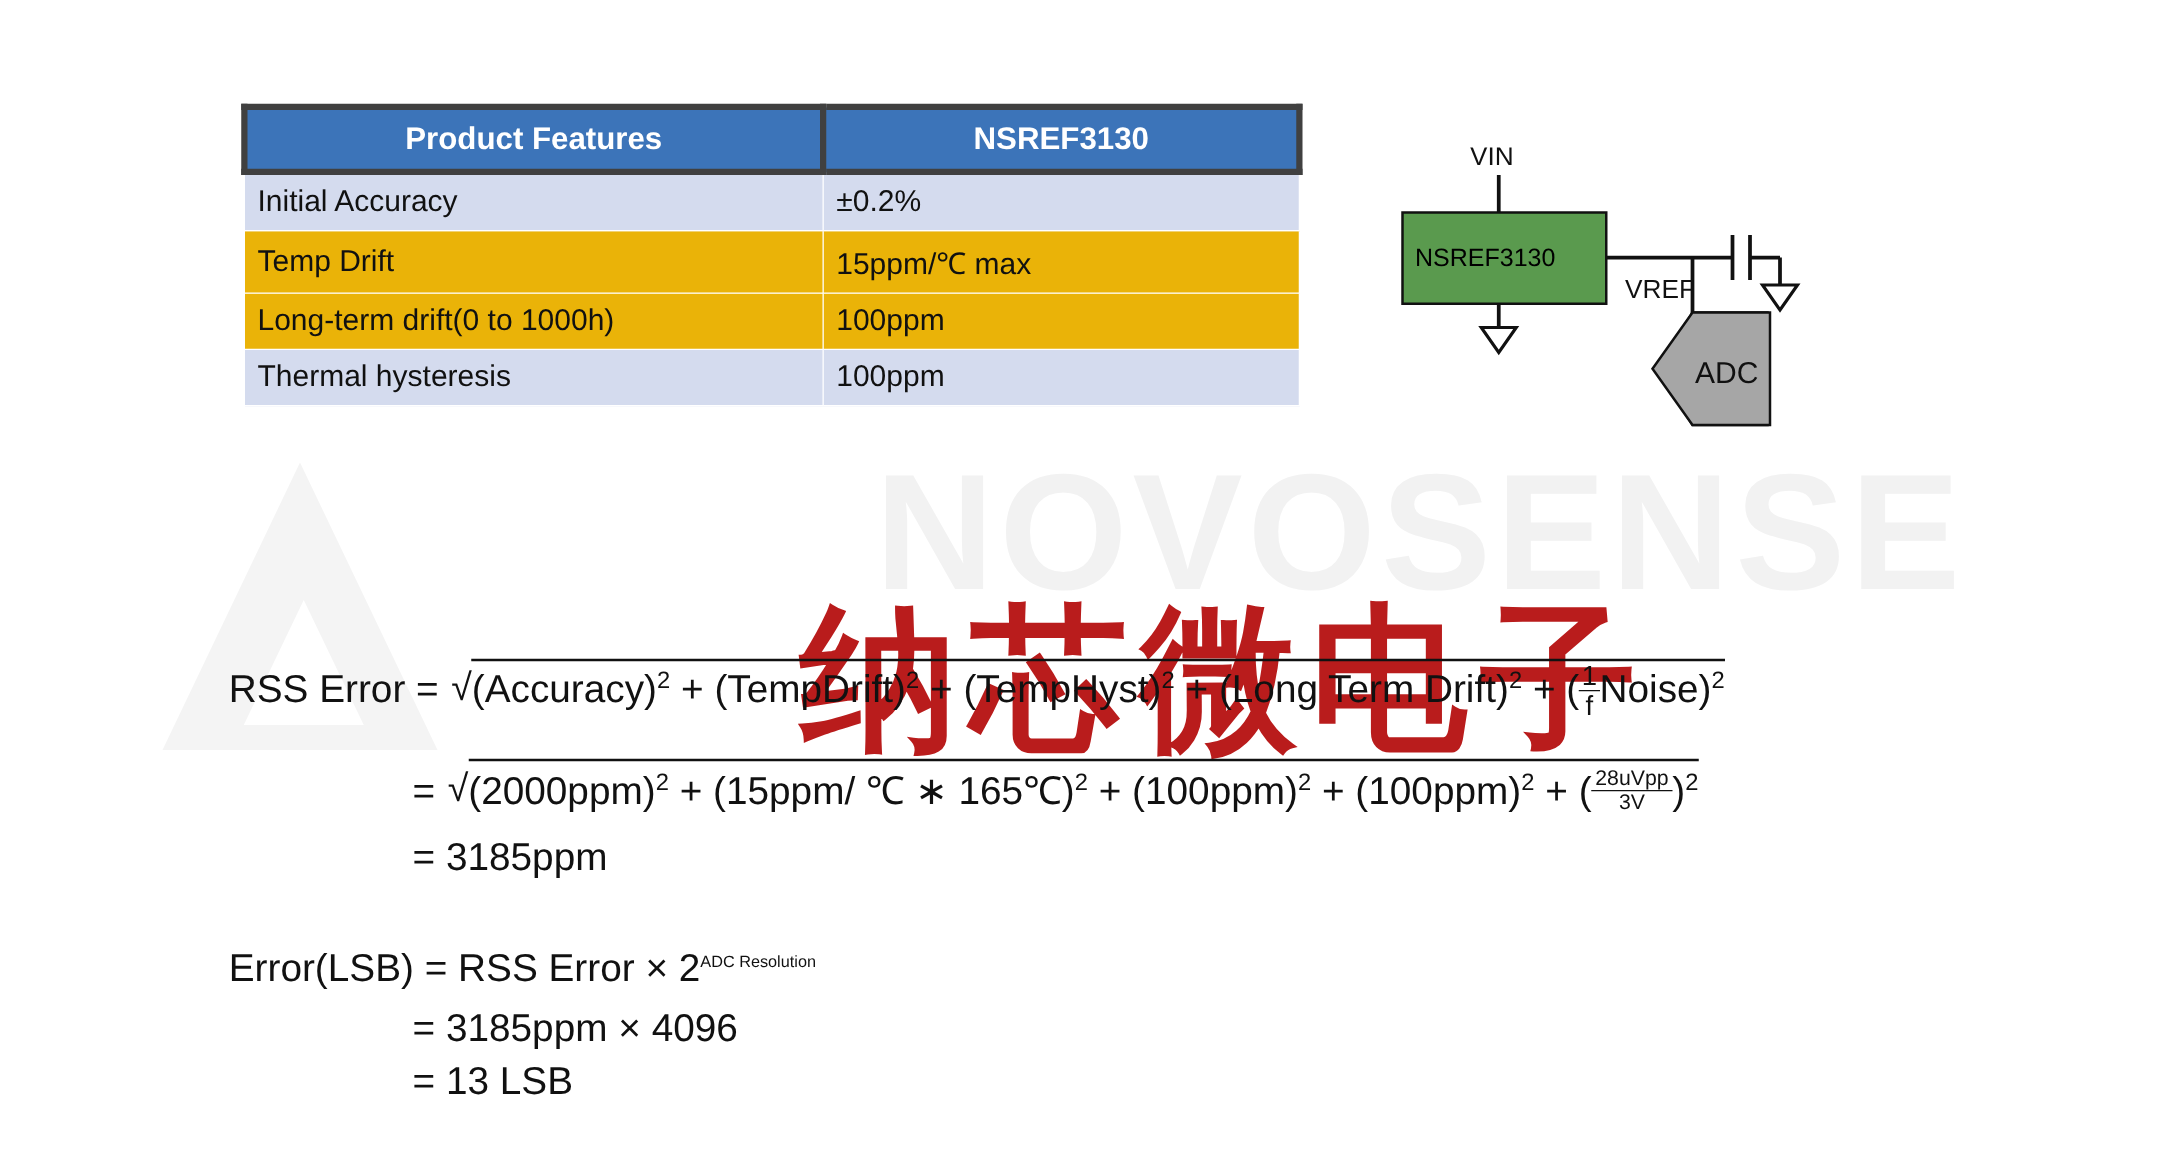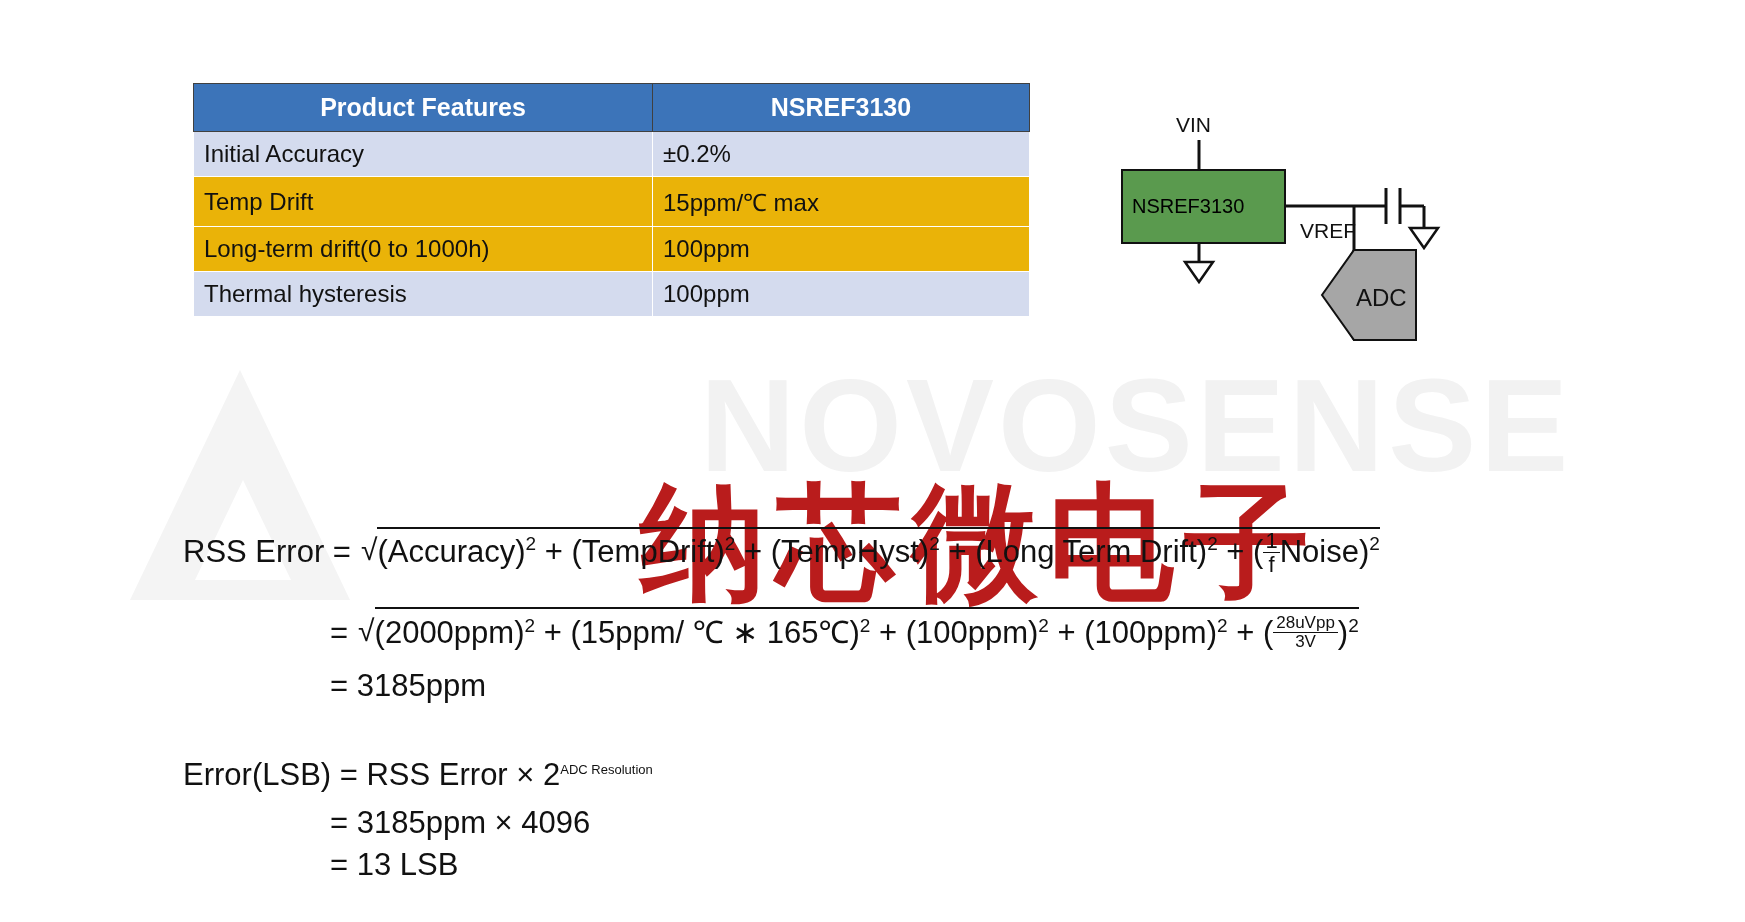--- a/index.html
+++ b/index.html
@@ -78,21 +78,21 @@
     border-collapse: collapse;
     z-index: 2;
   }
   .feature-table th {
     background: #3c74b9;
     color: #ffffff;
     font-size: 25px;
     font-weight: bold;
     padding: 9px 14px;
     text-align: center;
-    border: 1px solid #404040;
+    border: 5px solid #404040;
   }
   .feature-table td {
     font-size: 24px;
     padding: 8px 10px;
     text-align: left;
     border: 1px solid #ffffff;
     color: #111111;
   }
   .feature-table th.col-a { width: 430px; }
   .feature-table th.col-b { width: 348px; }

